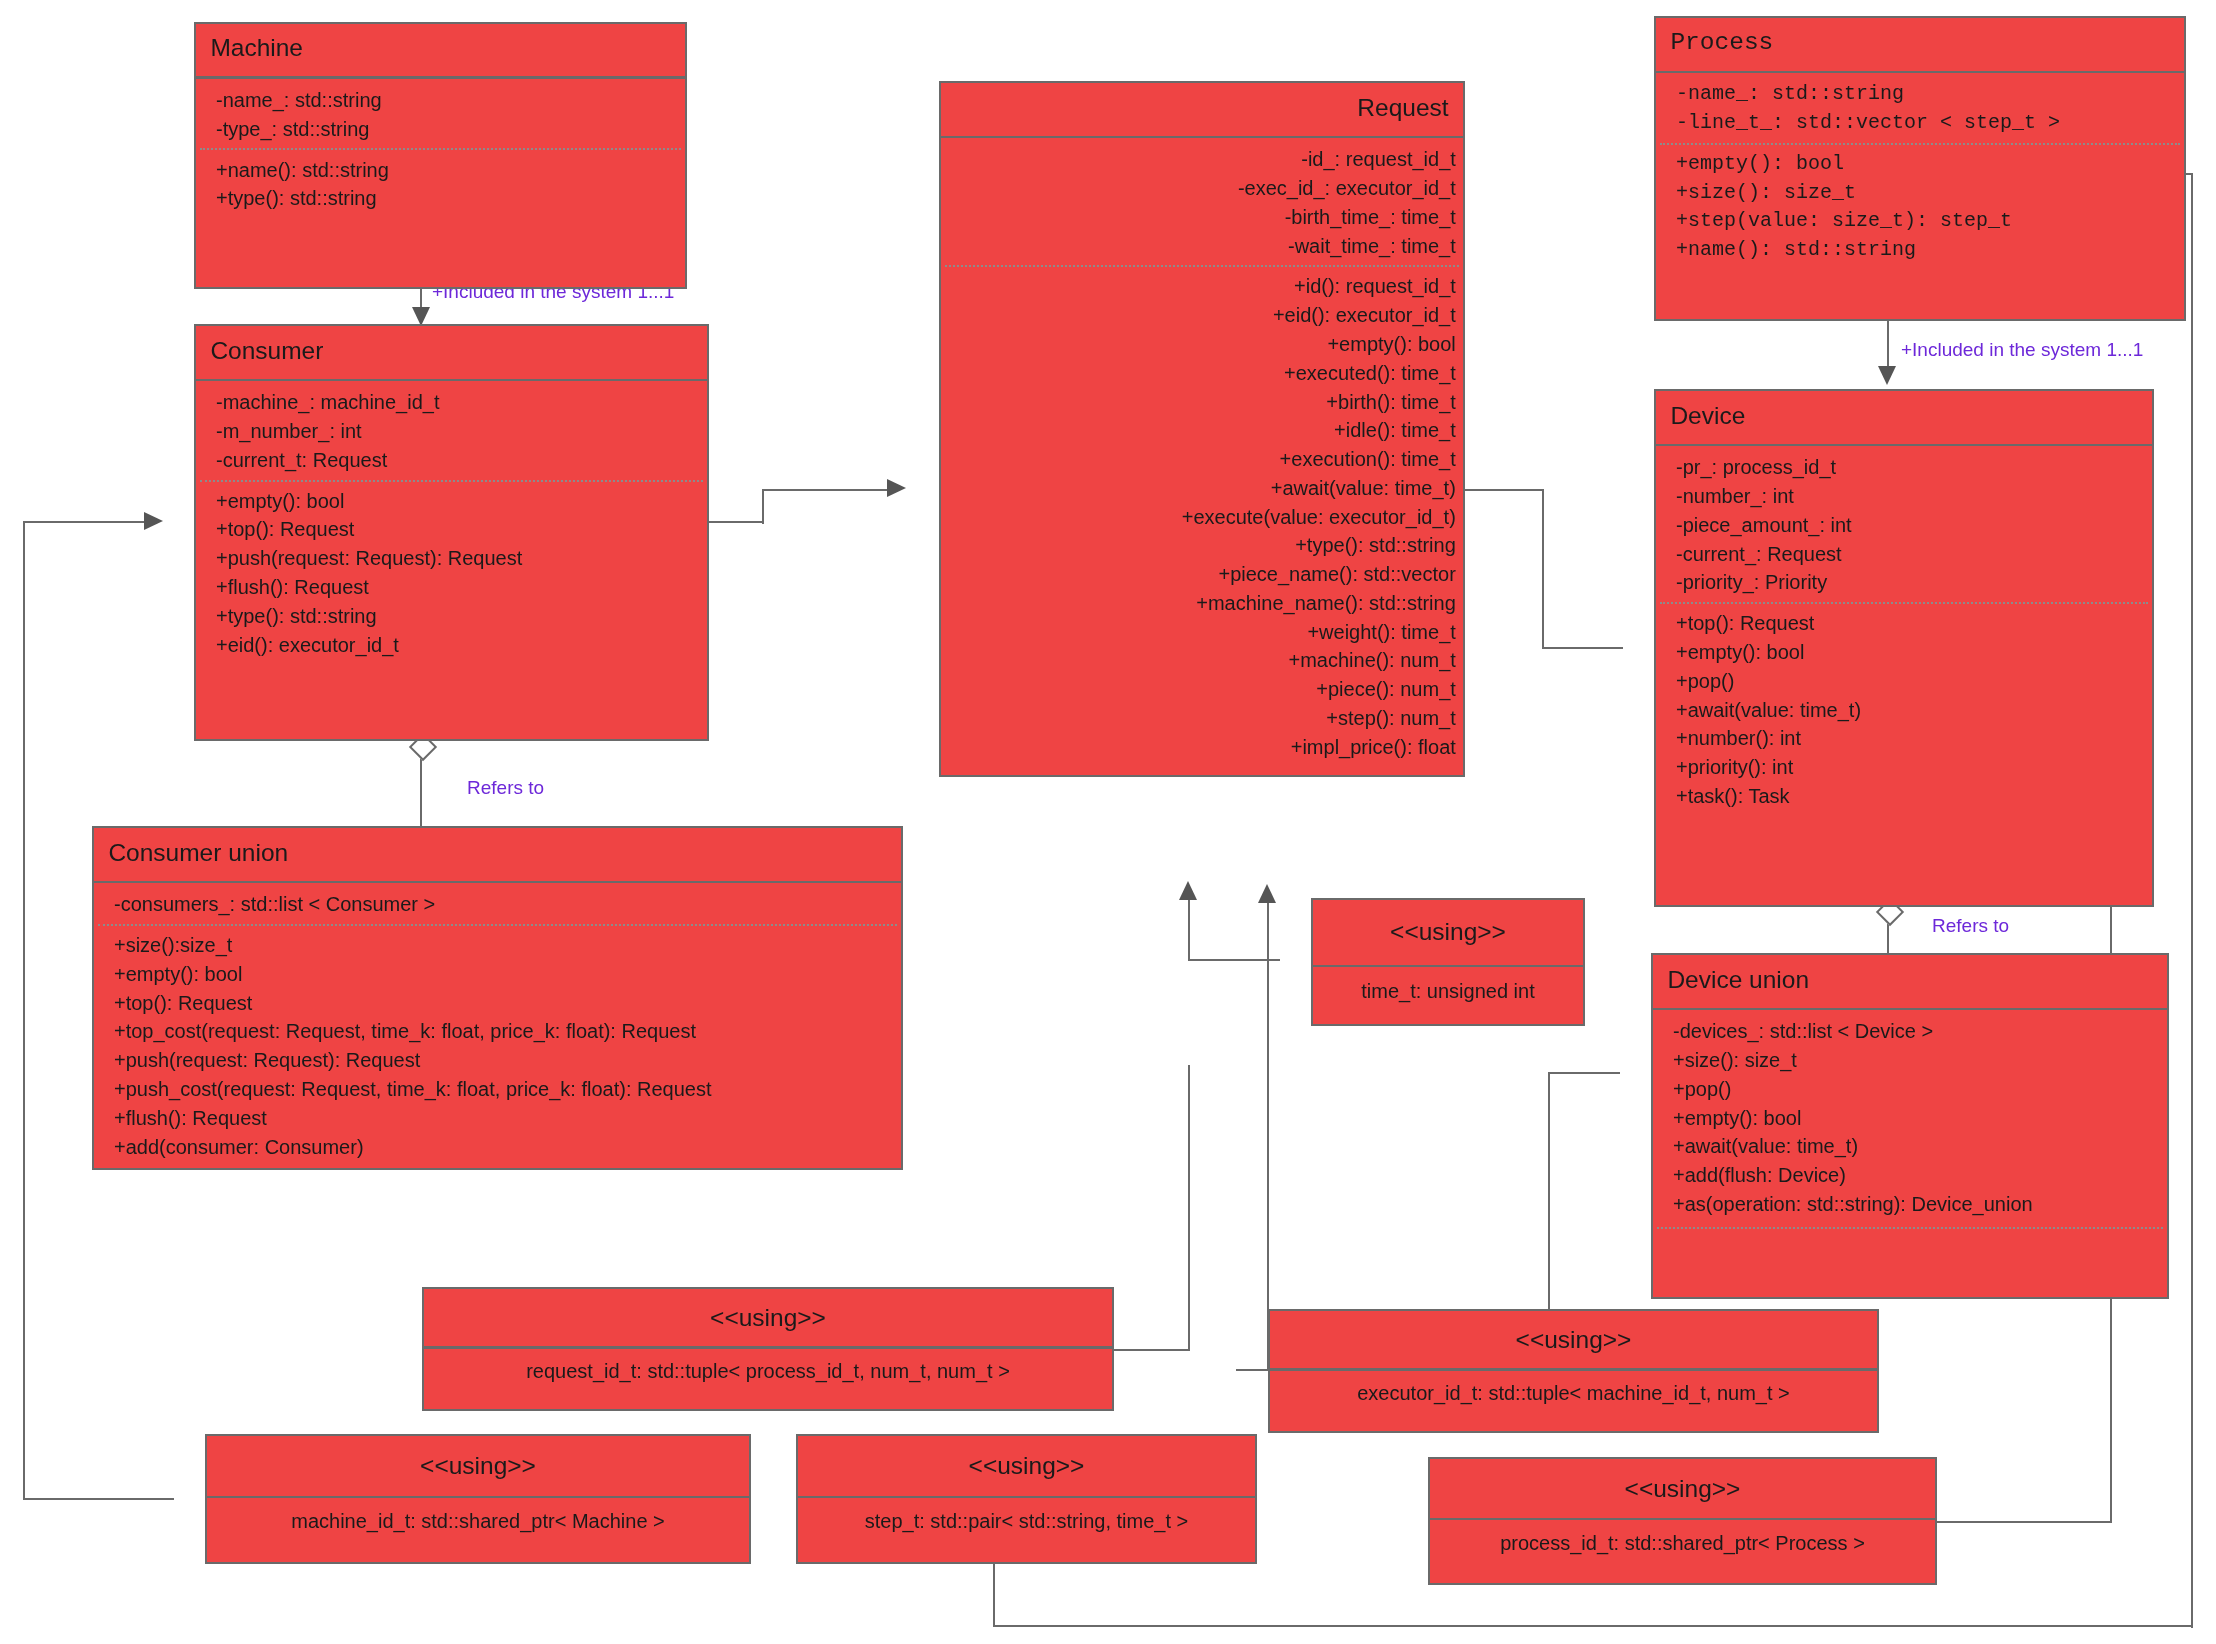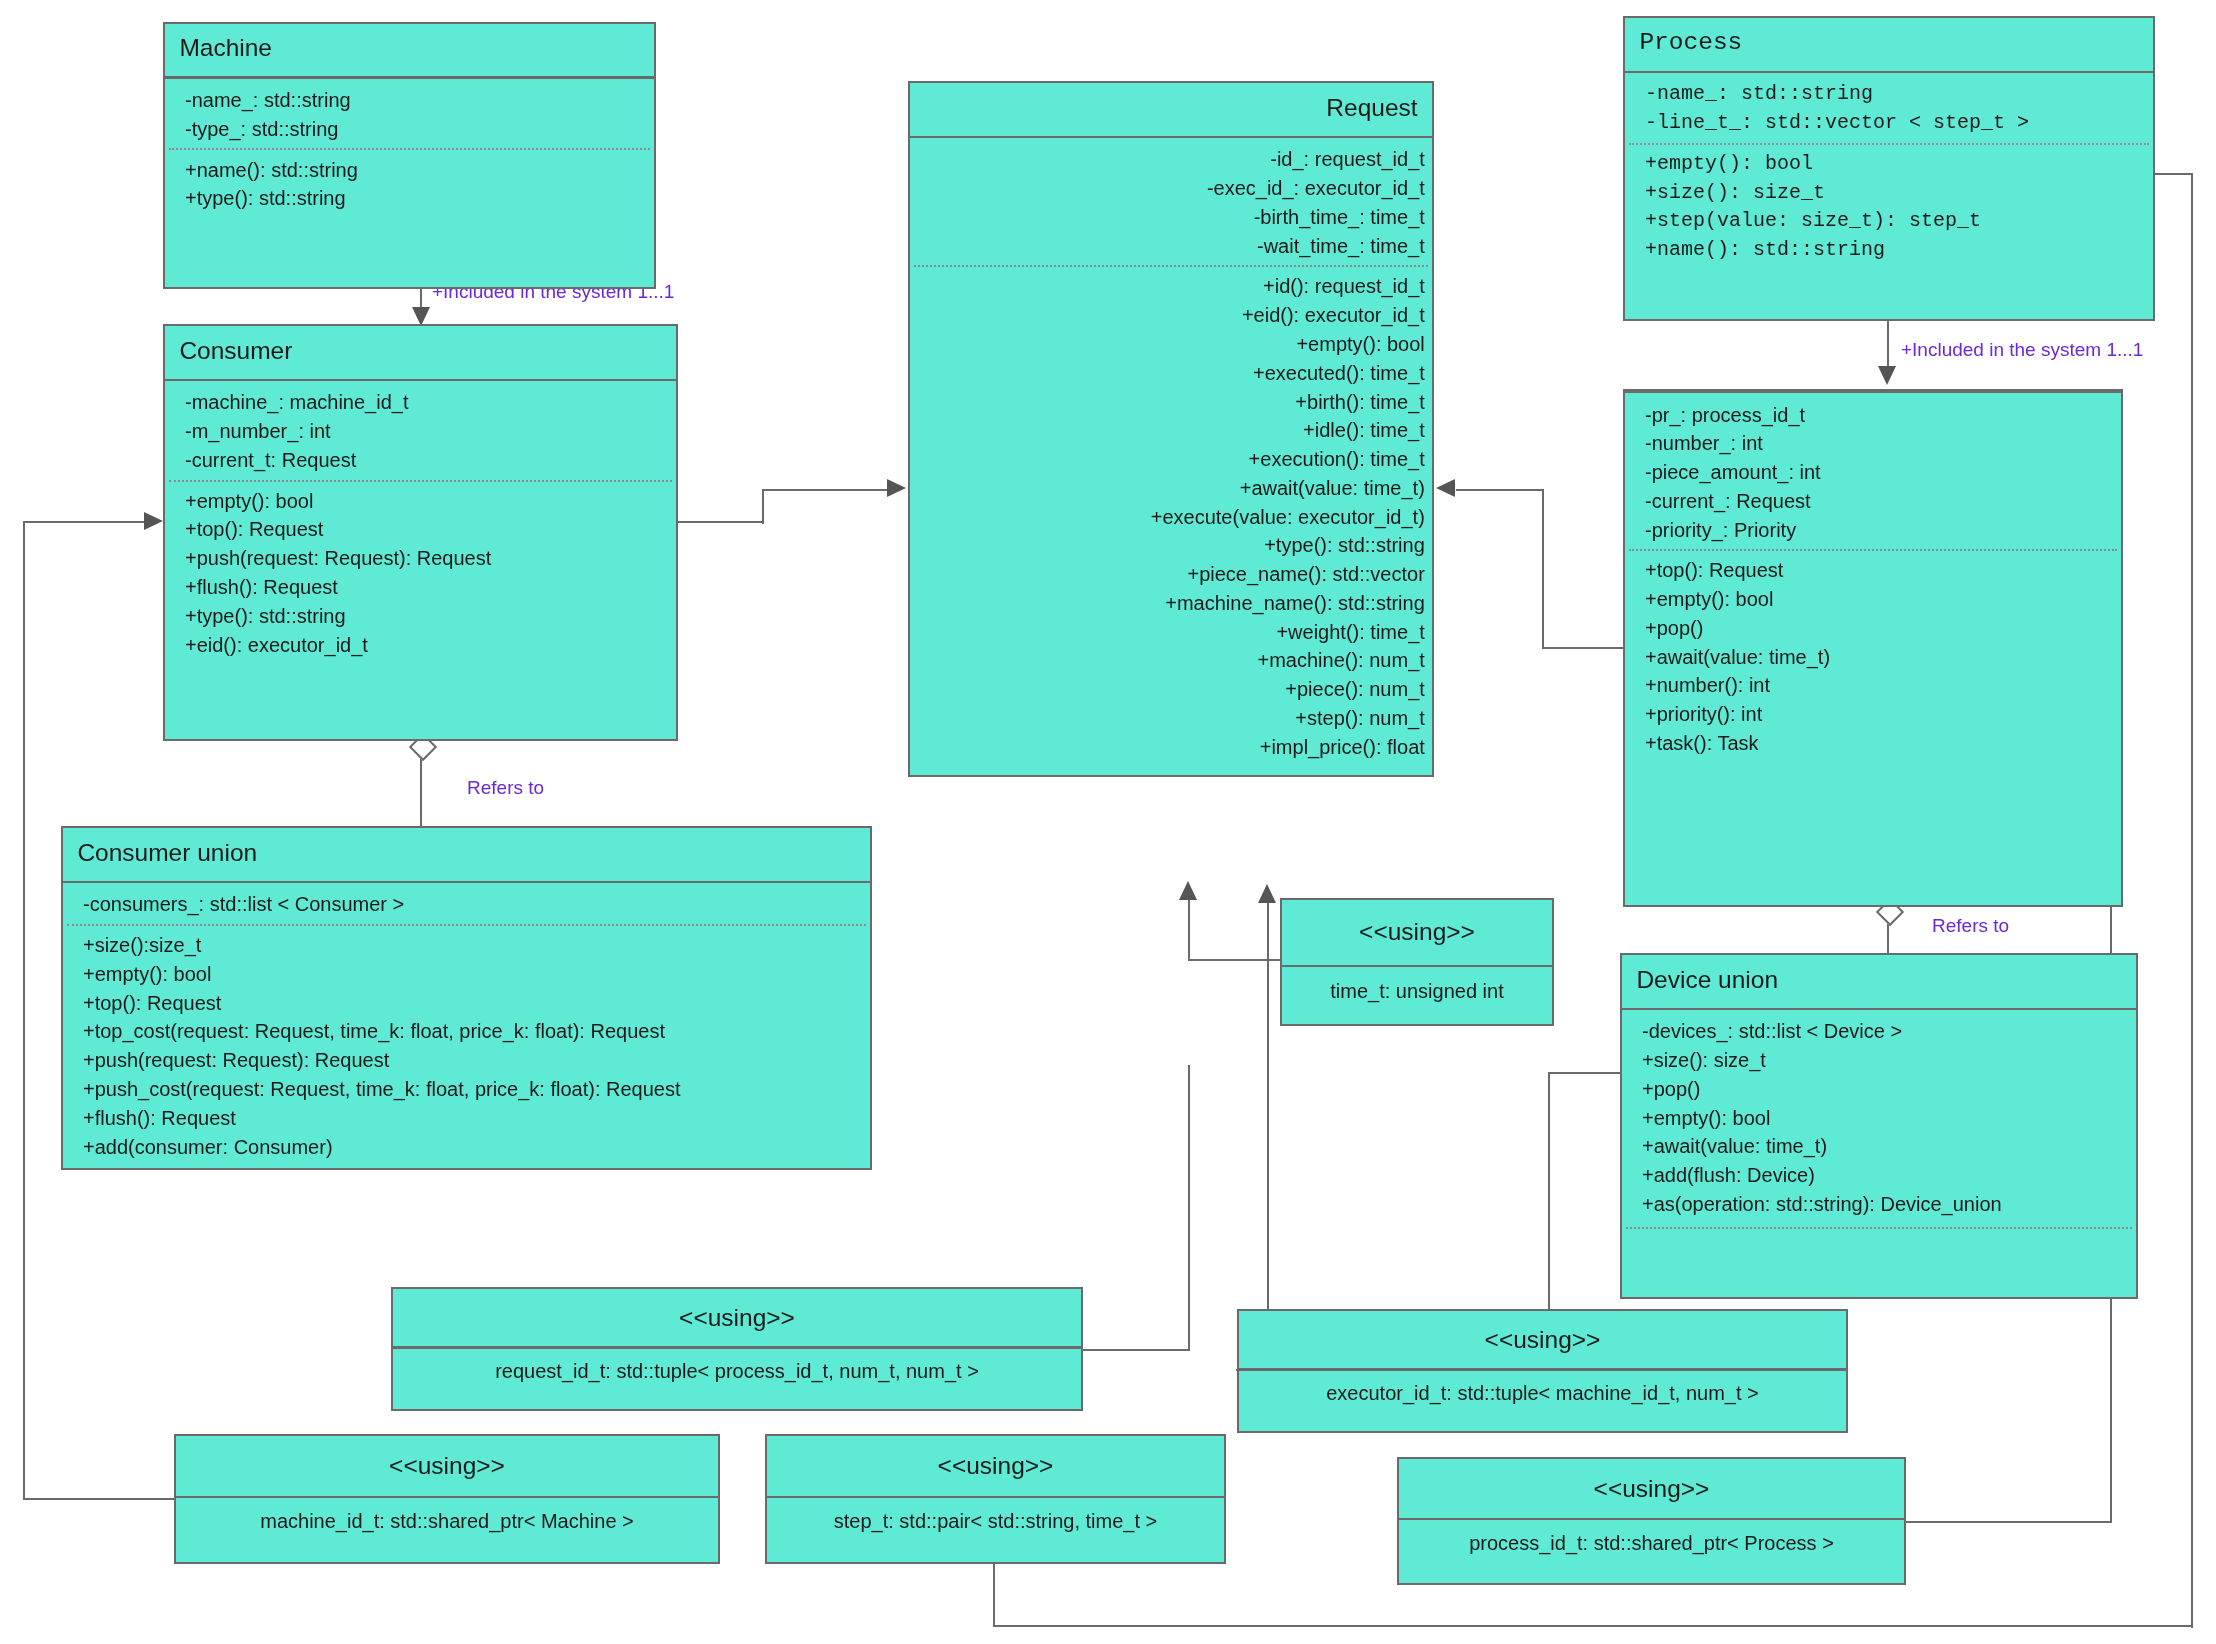--- a/index.html
+++ b/index.html
@@ -1,20 +1,20 @@
 <!DOCTYPE html>
 <html style="font-size:11.5px"><head>
 <meta charset="utf-8">
 <style>
   html,body{margin:0;padding:0;background:#ffffff;}
   body{font-family:"Liberation Sans",sans-serif;}
   #canvas{position:relative;width:2216px;height:1644px;background:#fff;overflow:hidden;}
 
   
-  .uml-box{position:absolute;background:#5eead4;border:2.2px solid #6a6a6a;box-sizing:border-box;}
+  .uml-box{position:absolute;background:#ef4444;border:2.2px solid #6a6a6a;box-sizing:border-box;margin-left:31px;}
   .uml-title{font-size:24.5px;color:#1a1a1a;padding:11.5px 14.4px 14.4px 14.4px;line-height:1.1;}
   .uml-title.center{text-align:center;padding:19px 7.2px 19px 7.2px;}
   .uml-sep{height:2.2px;background:#6a6a6a;width:100%;}
   .uml-body{padding:7.2px 0 10px 0;}
   .uml-line{font-size:20px;color:#1a1a1a;padding:2.2px 7.2px 2.2px 20px;line-height:1.22;white-space:nowrap;}
   .uml-line.center{text-align:center;padding-left:7.2px;}
   .dash-sep{border-top:2.2px dotted #8c8c8c;margin:5px 4.3px 5px 4.3px;height:0;}
 
   
   .ln{position:absolute;background:#6a6a6a;}
@@ -179,20 +179,21 @@
       <div class="uml-line">-line_t_: std::vector &lt; step_t &gt;</div>
       <div class="dash-sep"></div>
       <div class="uml-line">+empty(): bool</div>
       <div class="uml-line">+size(): size_t</div>
       <div class="uml-line">+step(value: size_t): step_t</div>
       <div class="uml-line">+name(): std::string</div>
     </div>
   </div>
 
   <div class="uml-box" style="left:1623px;top:389px;width:500px;height:518px;">
+    <div class="uml-title">Device</div>
     <div class="uml-sep"></div>
     <div class="uml-body">
       <div class="uml-line">-pr_: process_id_t</div>
       <div class="uml-line">-number_: int</div>
       <div class="uml-line">-piece_amount_: int</div>
       <div class="uml-line">-current_: Request</div>
       <div class="uml-line">-priority_: Priority</div>
       <div class="dash-sep"></div>
       <div class="uml-line">+top(): Request</div>
       <div class="uml-line">+empty(): bool</div>

